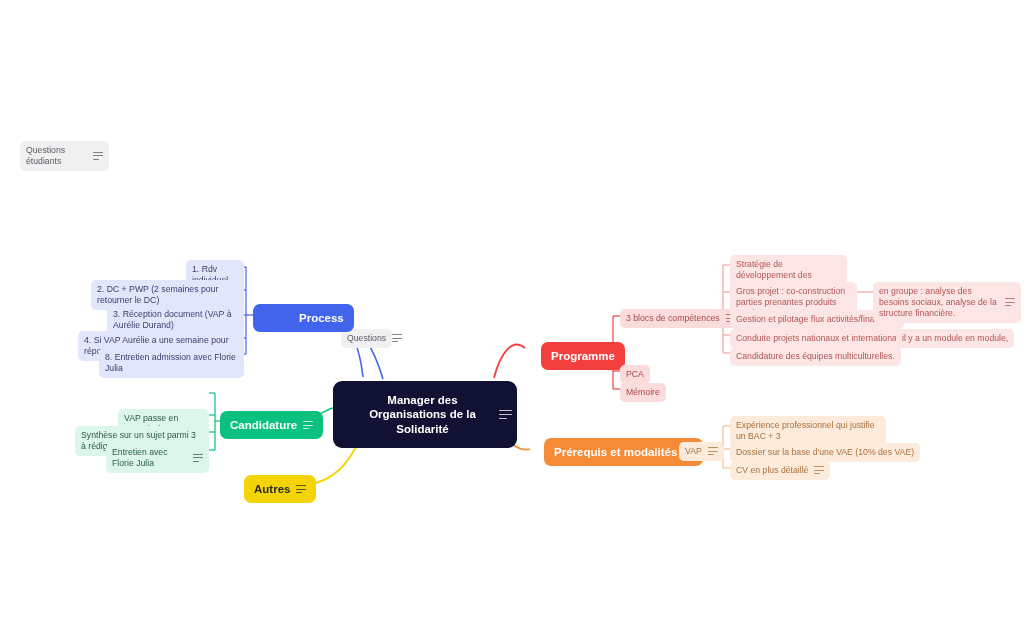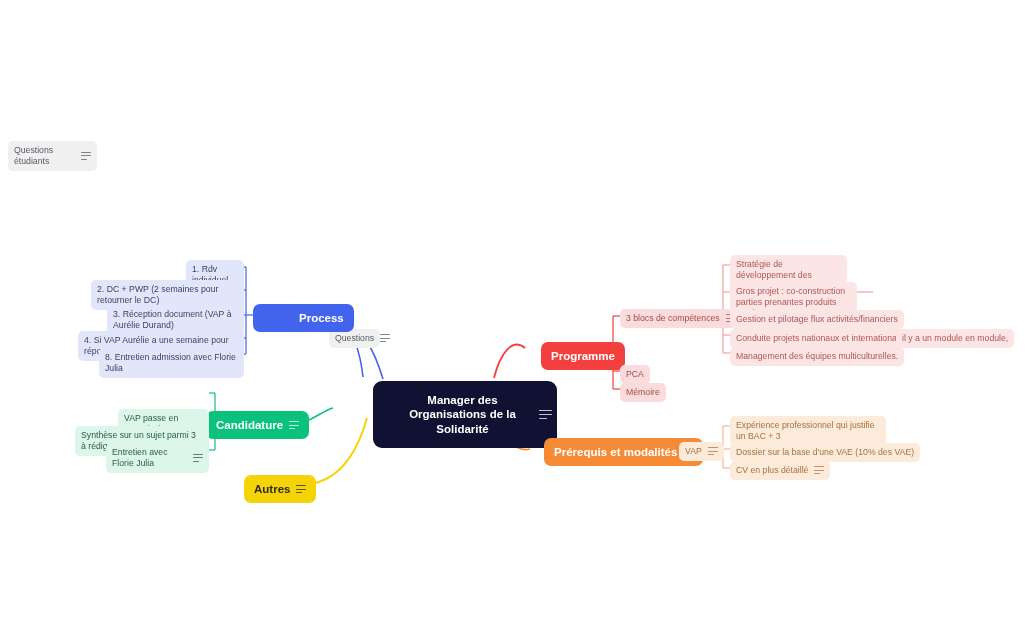--- a/index.html
+++ b/index.html
@@ -35,21 +35,20 @@
   
   .root {
     background: #111133;
     color: #ffffff;
     font-size: 11.5px;
     font-weight: bold;
     padding: 12px 0 12px 14px;
     border-radius: 9px;
     text-align: center;
     justify-content: center;
-    margin-left: 40px;
   }
   .root .txt { width: 140px; }
 
   
   .mainpill {
     font-size: 11.5px;
     font-weight: bold;
     color: #ffffff;
     padding: 7px 10px;
     border-radius: 7px;
@@ -71,20 +70,21 @@
   .leaf.red    { background: #fbdcdc; color: #a34b4b; }
   .leaf.red2   { background: #fce5e5; color: #b05555; }
   .leaf.orange { background: #fceadb; color: #a8713e; }
   .leaf.grey   { background: #f0f0f0; color: #555a64; }
 
   
   .hatched {
     background-image: repeating-linear-gradient(
        -45deg, rgba(255,255,255,0.55) 0 2px, rgba(0,0,0,0) 2px 5px);
     background-color: #efefef;
+    margin-left: 12px;
   }
 
   
   .noteicon {
     flex: 0 0 auto;
     width: 10px; height: 8px;
     display: inline-block;
     position: relative;
   }
   .noteicon i {
@@ -203,21 +203,21 @@
   <div class="node leaf blue" style="left:107px; top:305px; width:137px;">
     <span class="txt">3. Réception document (VAP à Aurélie Durand)</span>
   </div>
   <div class="node leaf blue" style="left:78px; top:331px; width:166px;">
     <span class="txt">4. Si VAP Aurélie a une semaine pour réponse</span>
   </div>
   <div class="node leaf blue" style="left:99px; top:348px; width:145px;">
     <span class="txt">8. Entretien admission avec Florie Julia</span>
   </div>
 
-  <div class="node mainpill green" style="left:206px; top:411px;">
+  <div class="node mainpill green" style="left:220px; top:411px;">
     <span class="txt">Candidature</span>
     <span class="noteicon">
         <i></i>
         <i></i>
         <i></i>
       </span>
   </div>
 
   <div class="node leaf green" style="left:118px; top:409px; width:91px;">
     <span class="txt">VAP passe en commission</span>
@@ -268,23 +268,31 @@
   <div class="node leaf red2" style="left:730px; top:282px; width:127px;">
     <span class="txt">Gros projet : co-construction parties prenantes produits services</span>
   </div>
   <div class="node leaf red2" style="left:730px; top:310px;">
     <span class="txt">Gestion et pilotage flux activités/financiers</span>
   </div>
   <div class="node leaf red2" style="left:730px; top:329px;">
     <span class="txt">Conduite projets nationaux et internationaux</span>
   </div>
   <div class="node leaf red2" style="left:730px; top:347px;">
-    <span class="txt">Management des équipes multiculturelles.</span>
-  </div>
-
+    <span class="txt">Candidature des équipes multiculturelles.</span>
+  </div>
+
+  <div class="node leaf red2" style="left:873px; top:282px; width:148px;">
+    <span class="txt">en groupe : analyse des besoins sociaux, analyse de la structure financière.</span>
+    <span class="noteicon">
+        <i></i>
+        <i></i>
+        <i></i>
+      </span>
+  </div>
 
   <div class="node leaf red2" style="left:896px; top:329px;">
     <span class="txt">il y a un module en module,</span>
   </div>
 
   <div class="node mainpill orange" style="left:544px; top:438px;">
     <span class="txt">Prérequis et modalités</span>
     <span class="noteicon">
         <i></i>
         <i></i>

